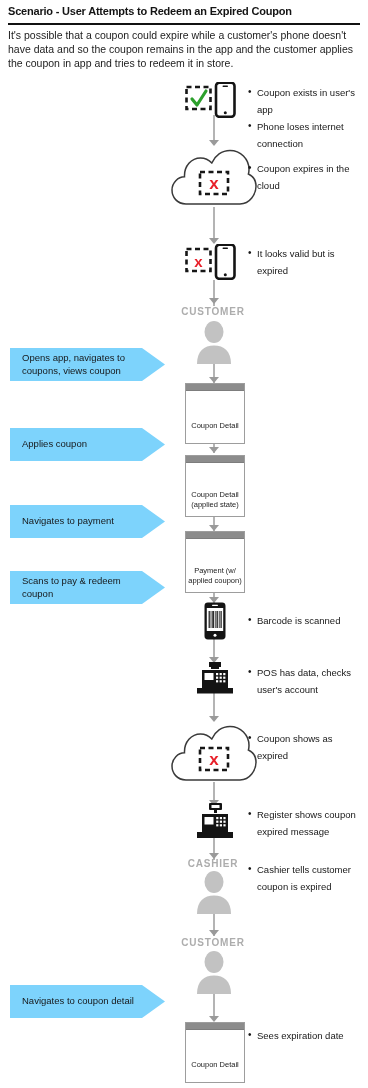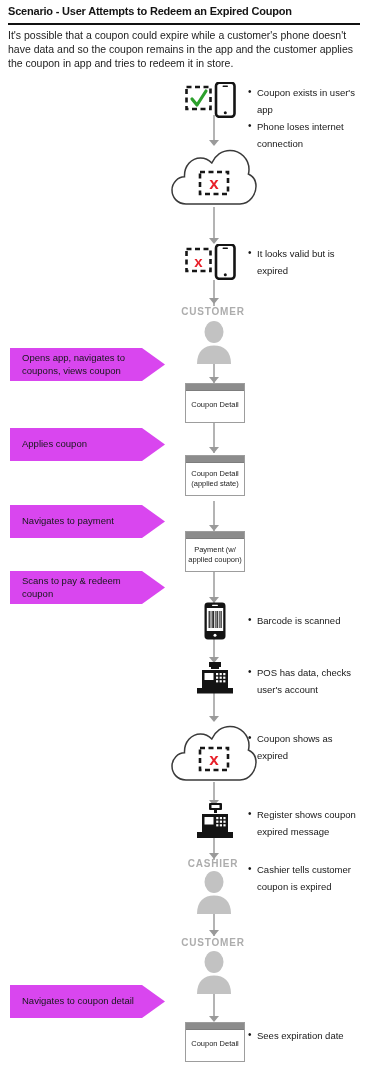--- a/index.html
+++ b/index.html
@@ -58,21 +58,21 @@
     border-right: 5px solid transparent;
     border-top: 6px solid #9a9a9a;
   }
 
   
   .banner {
     position: absolute;
     left: 10px;
     width: 155px;
     height: 33px;
-    background: #d946ef;
+    background: #7dd3fc;
     display: flex;
     align-items: center;
     clip-path: polygon(0 0, 132px 0, 155px 50%, 132px 100%, 0 100%);
   }
   .banner-label {
     font-size: 9.5px;
     line-height: 12.5px;
     color: #16181a;
     padding-left: 12px;
     padding-right: 18px;
@@ -90,20 +90,21 @@
     height: 7px;
     background: #8c8c8c;
     border-bottom: 1px solid #7d7d7d;
   }
   .screenbox-label {
     font-size: 7.5px;
     line-height: 10px;
     text-align: center;
     color: #1b1b1b;
     padding: 5px 2px 5px 2px;
+    margin-top: 21px;
   }
 
   
   .notes {
     position: absolute;
     left: 248px;
     width: 118px;
   }
   .note {
     position: relative;
@@ -199,20 +200,23 @@
     <div class="note">Coupon exists in user's app</div>
     <div class="note">Phone loses internet connection</div>
   </div>
 
   <div class="icon" style="left:170px;top:144px;width:88px;height:64px;">
     <svg width="88" height="64" viewBox="0 0 88 64">
       <path d="M16,60 C7,60 2,53 2,46 C2,38.5 8,33 14.5,32.8 C14,22 21.5,14 30.5,14 C35,14 39,16 41.8,19 C45,11.5 52,6.5 60,6.5 C70.5,6.5 79,15 79,25.5 C79,27 78.8,28.6 78.4,30 C83,32 86,36.8 86,42.2 C86,50 80,60 70,60 Z" fill="#ffffff" stroke="#3a3a3a" stroke-width="1.5"></path>
       <rect x="30" y="28" width="28" height="22" fill="none" stroke="#161616" stroke-width="2.6" stroke-dasharray="5,3.5"></rect>
       <text x="44" y="45" font-family="Liberation Sans, sans-serif" font-size="17" font-weight="bold" fill="#e8202a" text-anchor="middle">x</text>
     </svg>
+  </div>
+  <div class="notes" style="top:160px;">
+    <div class="note">Coupon expires in the cloud</div>
   </div>
 
   <div class="icon" style="left:185px;top:244px;width:62px;height:36px;">
     <svg width="62" height="36" viewBox="0 0 62 36">
       <rect x="1.5" y="5" width="24" height="22" fill="none" stroke="#161616" stroke-width="2.6" stroke-dasharray="5,3.5"></rect>
       <text x="13.5" y="23" font-family="Liberation Sans, sans-serif" font-size="15" font-weight="bold" fill="#e8202a" text-anchor="middle">x</text>
       <rect x="31" y="0.8" width="18.5" height="34" rx="3.2" ry="3.2" fill="none" stroke="#141414" stroke-width="2.6"></rect>
       <rect x="37.5" y="3.6" width="5.5" height="1.4" rx="0.7" fill="#141414"></rect>
       <circle cx="40.3" cy="30.8" r="1.5" fill="#141414"></circle>
     </svg>

